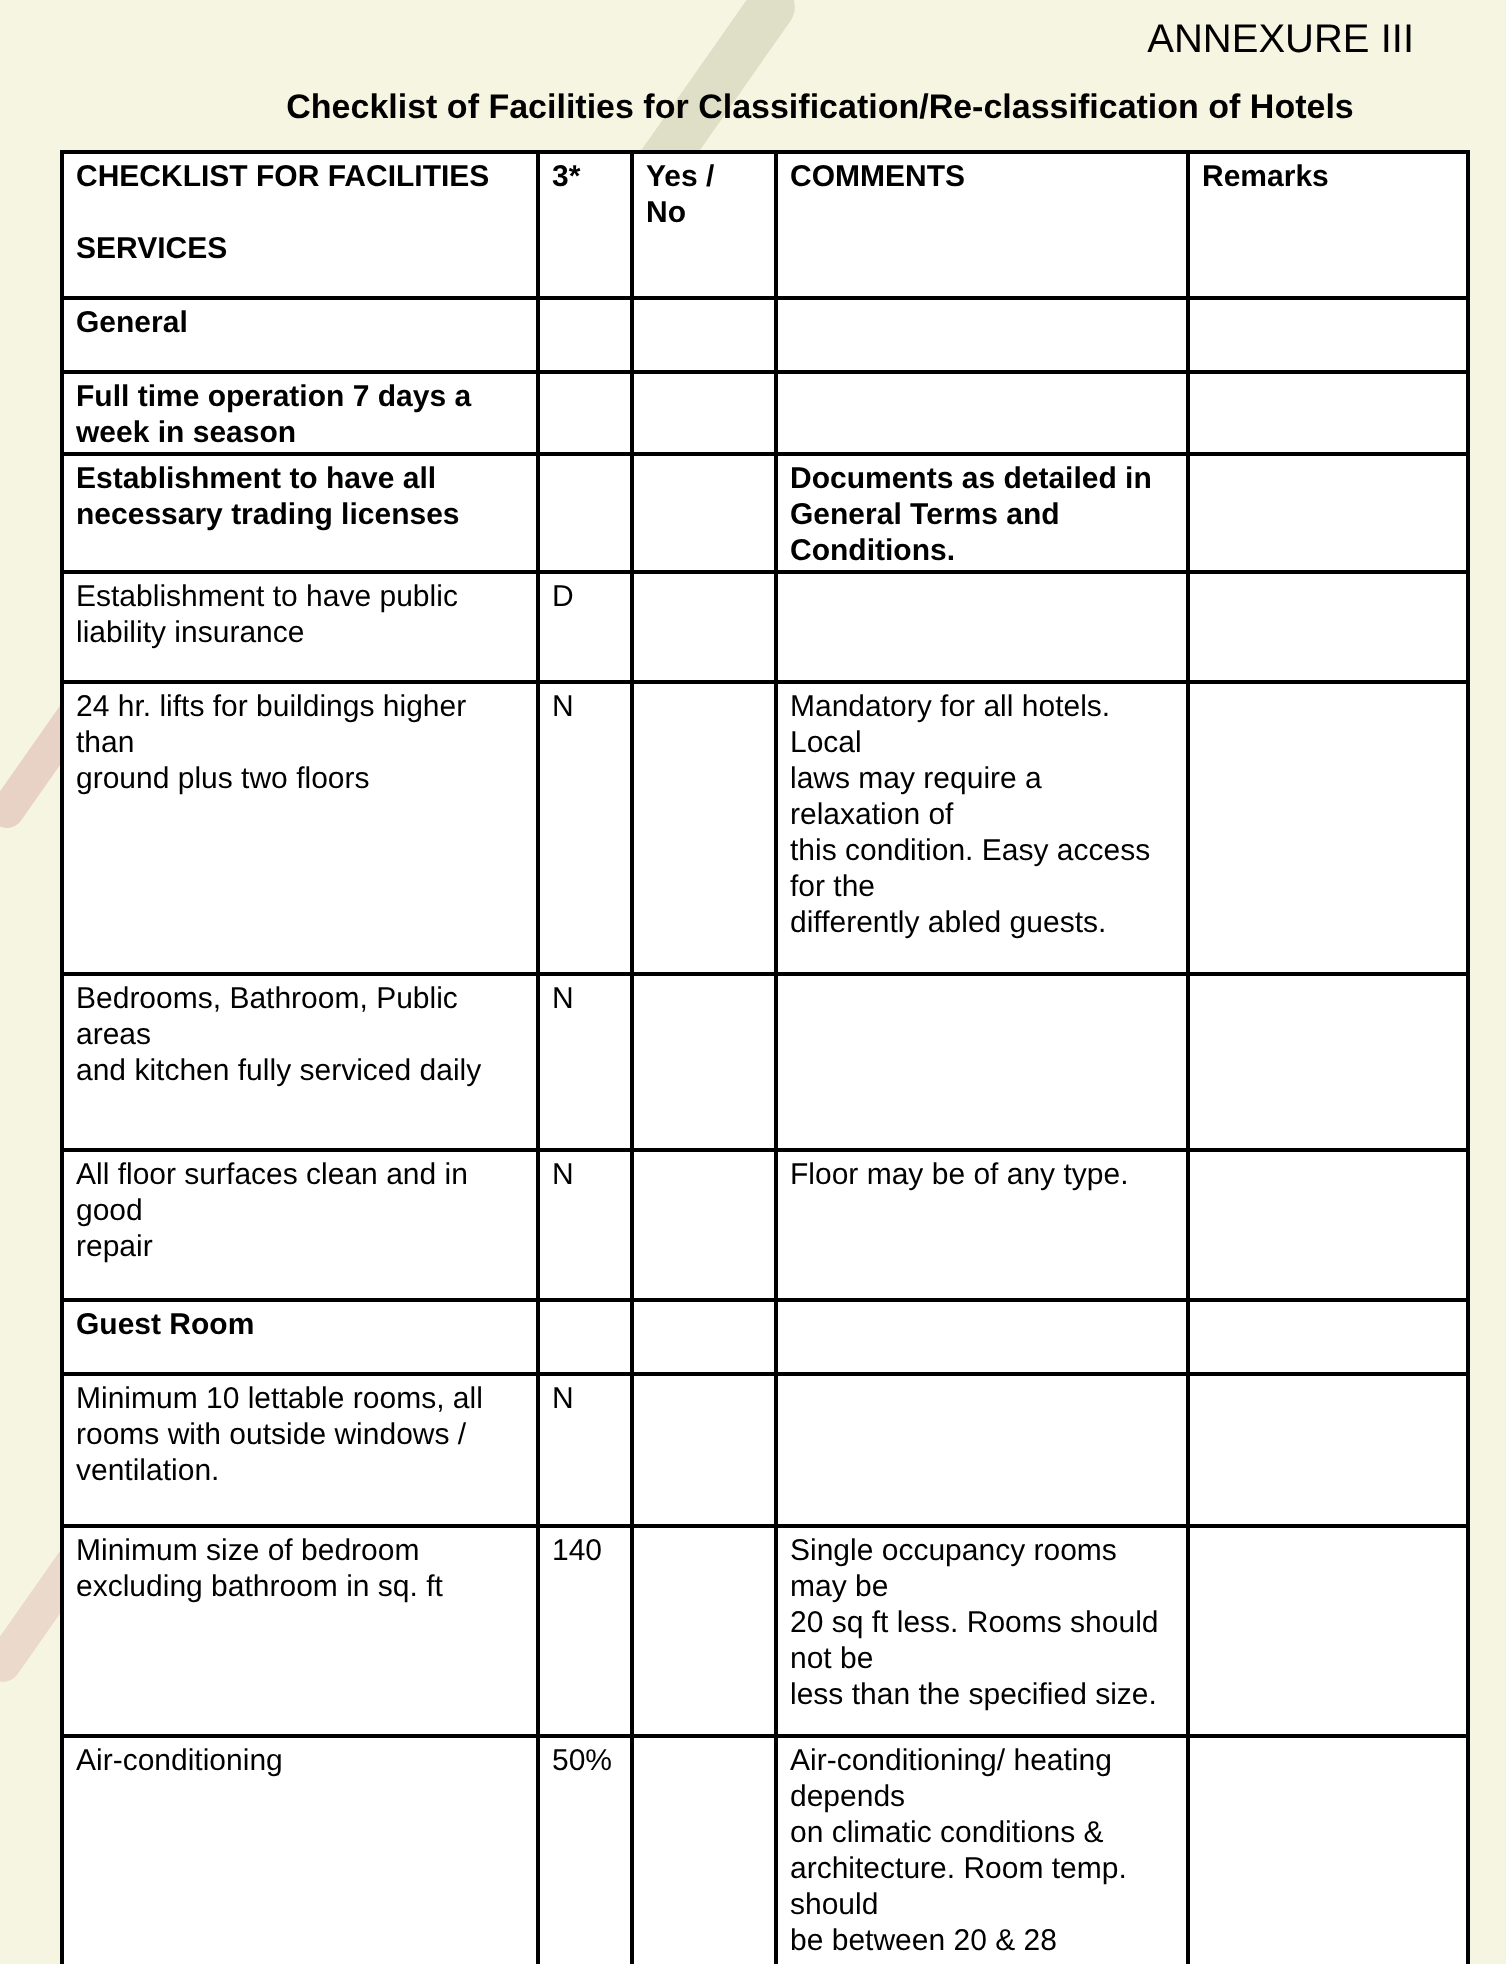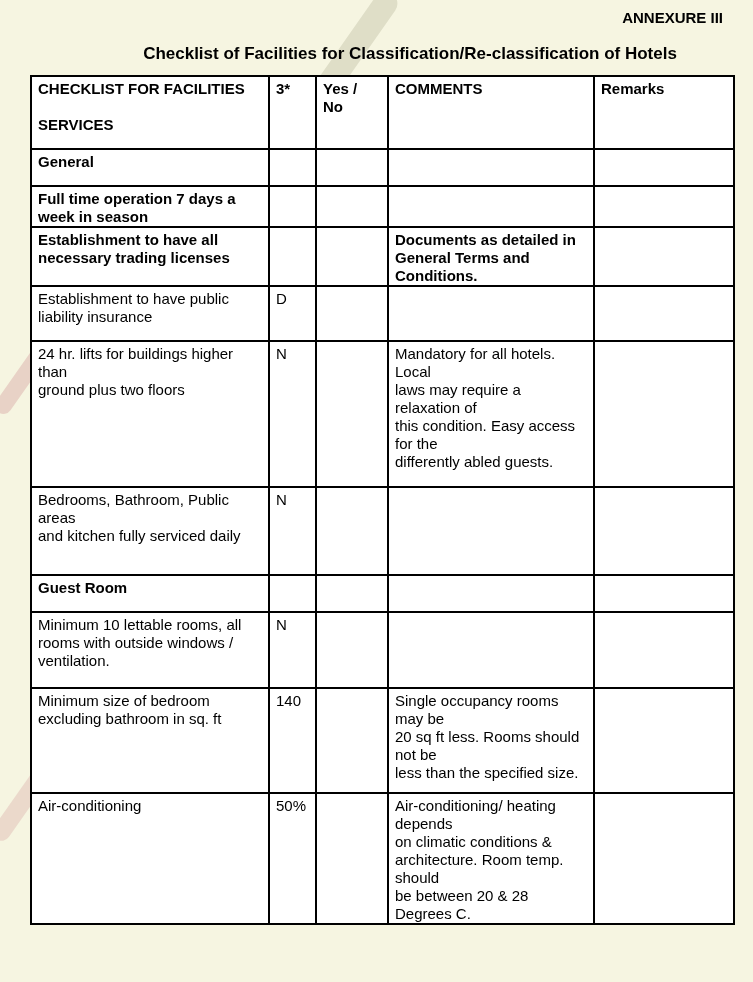--- a/index.html
+++ b/index.html
@@ -28,23 +28,23 @@
     background:rgba(212,158,158,0.40);
     transform:rotate(-55deg);
   }
   .wm-pink-2{
     left:-22px; top:795px; width:86px; height:18px;
     background:rgba(212,158,158,0.32);
     transform:rotate(-55deg);
   }
   .annexure{
     position:absolute;
-    top:9px; right:30px;
-    font-size:15px;
-    font-weight:bold;
+    top:9px; right:46px;
+    font-size:20px;
+    font-weight:normal;
     z-index:2;
   }
   .title{
     position:absolute;
     top:44px; left:110px; width:600px;
     margin:0;
     text-align:center;
     font-size:17px;
     font-weight:bold;
     z-index:2;
@@ -172,20 +172,29 @@
       <tr class="h-5">
         <td>Bedrooms, Bathroom, Public
 areas
 and kitchen fully serviced daily</td>
         <td>N</td>
         <td></td>
         <td></td>
         <td></td>
       </tr>
 
+      <tr class="h-6">
+        <td>All floor surfaces clean and in
+good
+repair</td>
+        <td>N</td>
+        <td></td>
+        <td>Floor may be of any type.</td>
+        <td></td>
+      </tr>
 
       <tr class="h-7 bold">
         <td>Guest Room</td>
         <td></td>
         <td></td>
         <td></td>
         <td></td>
       </tr>
 
       <tr class="h-8">

